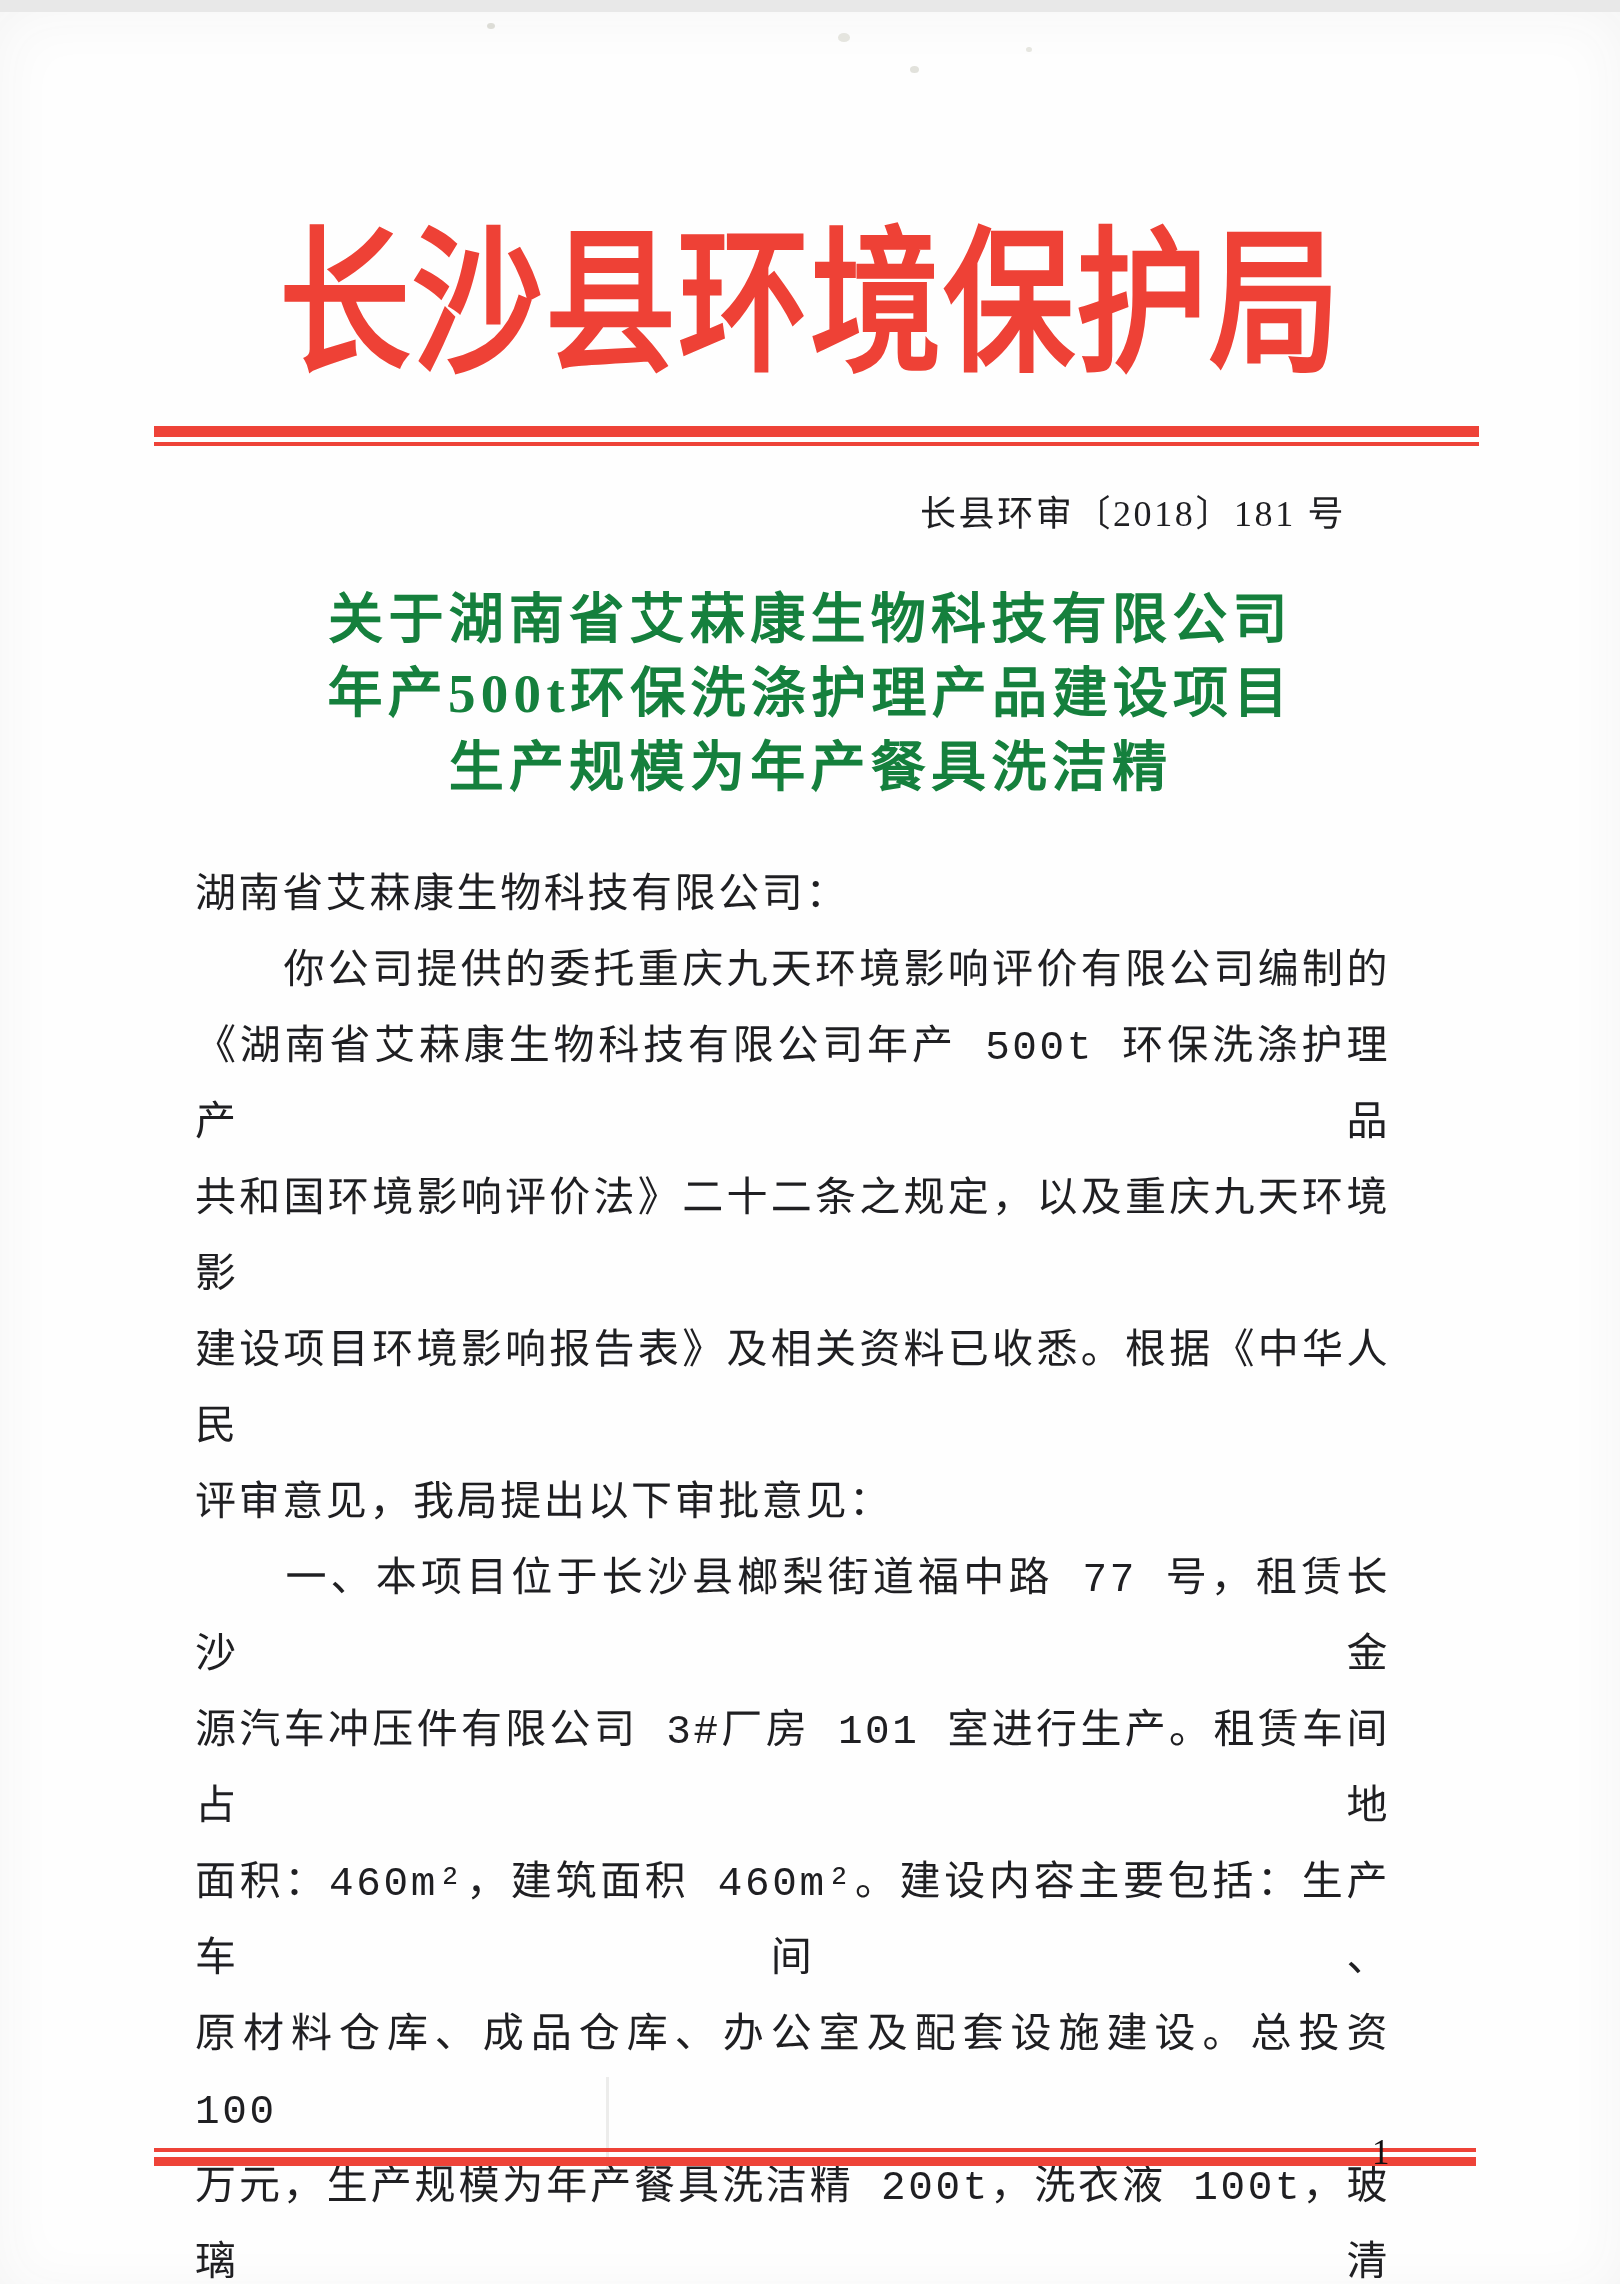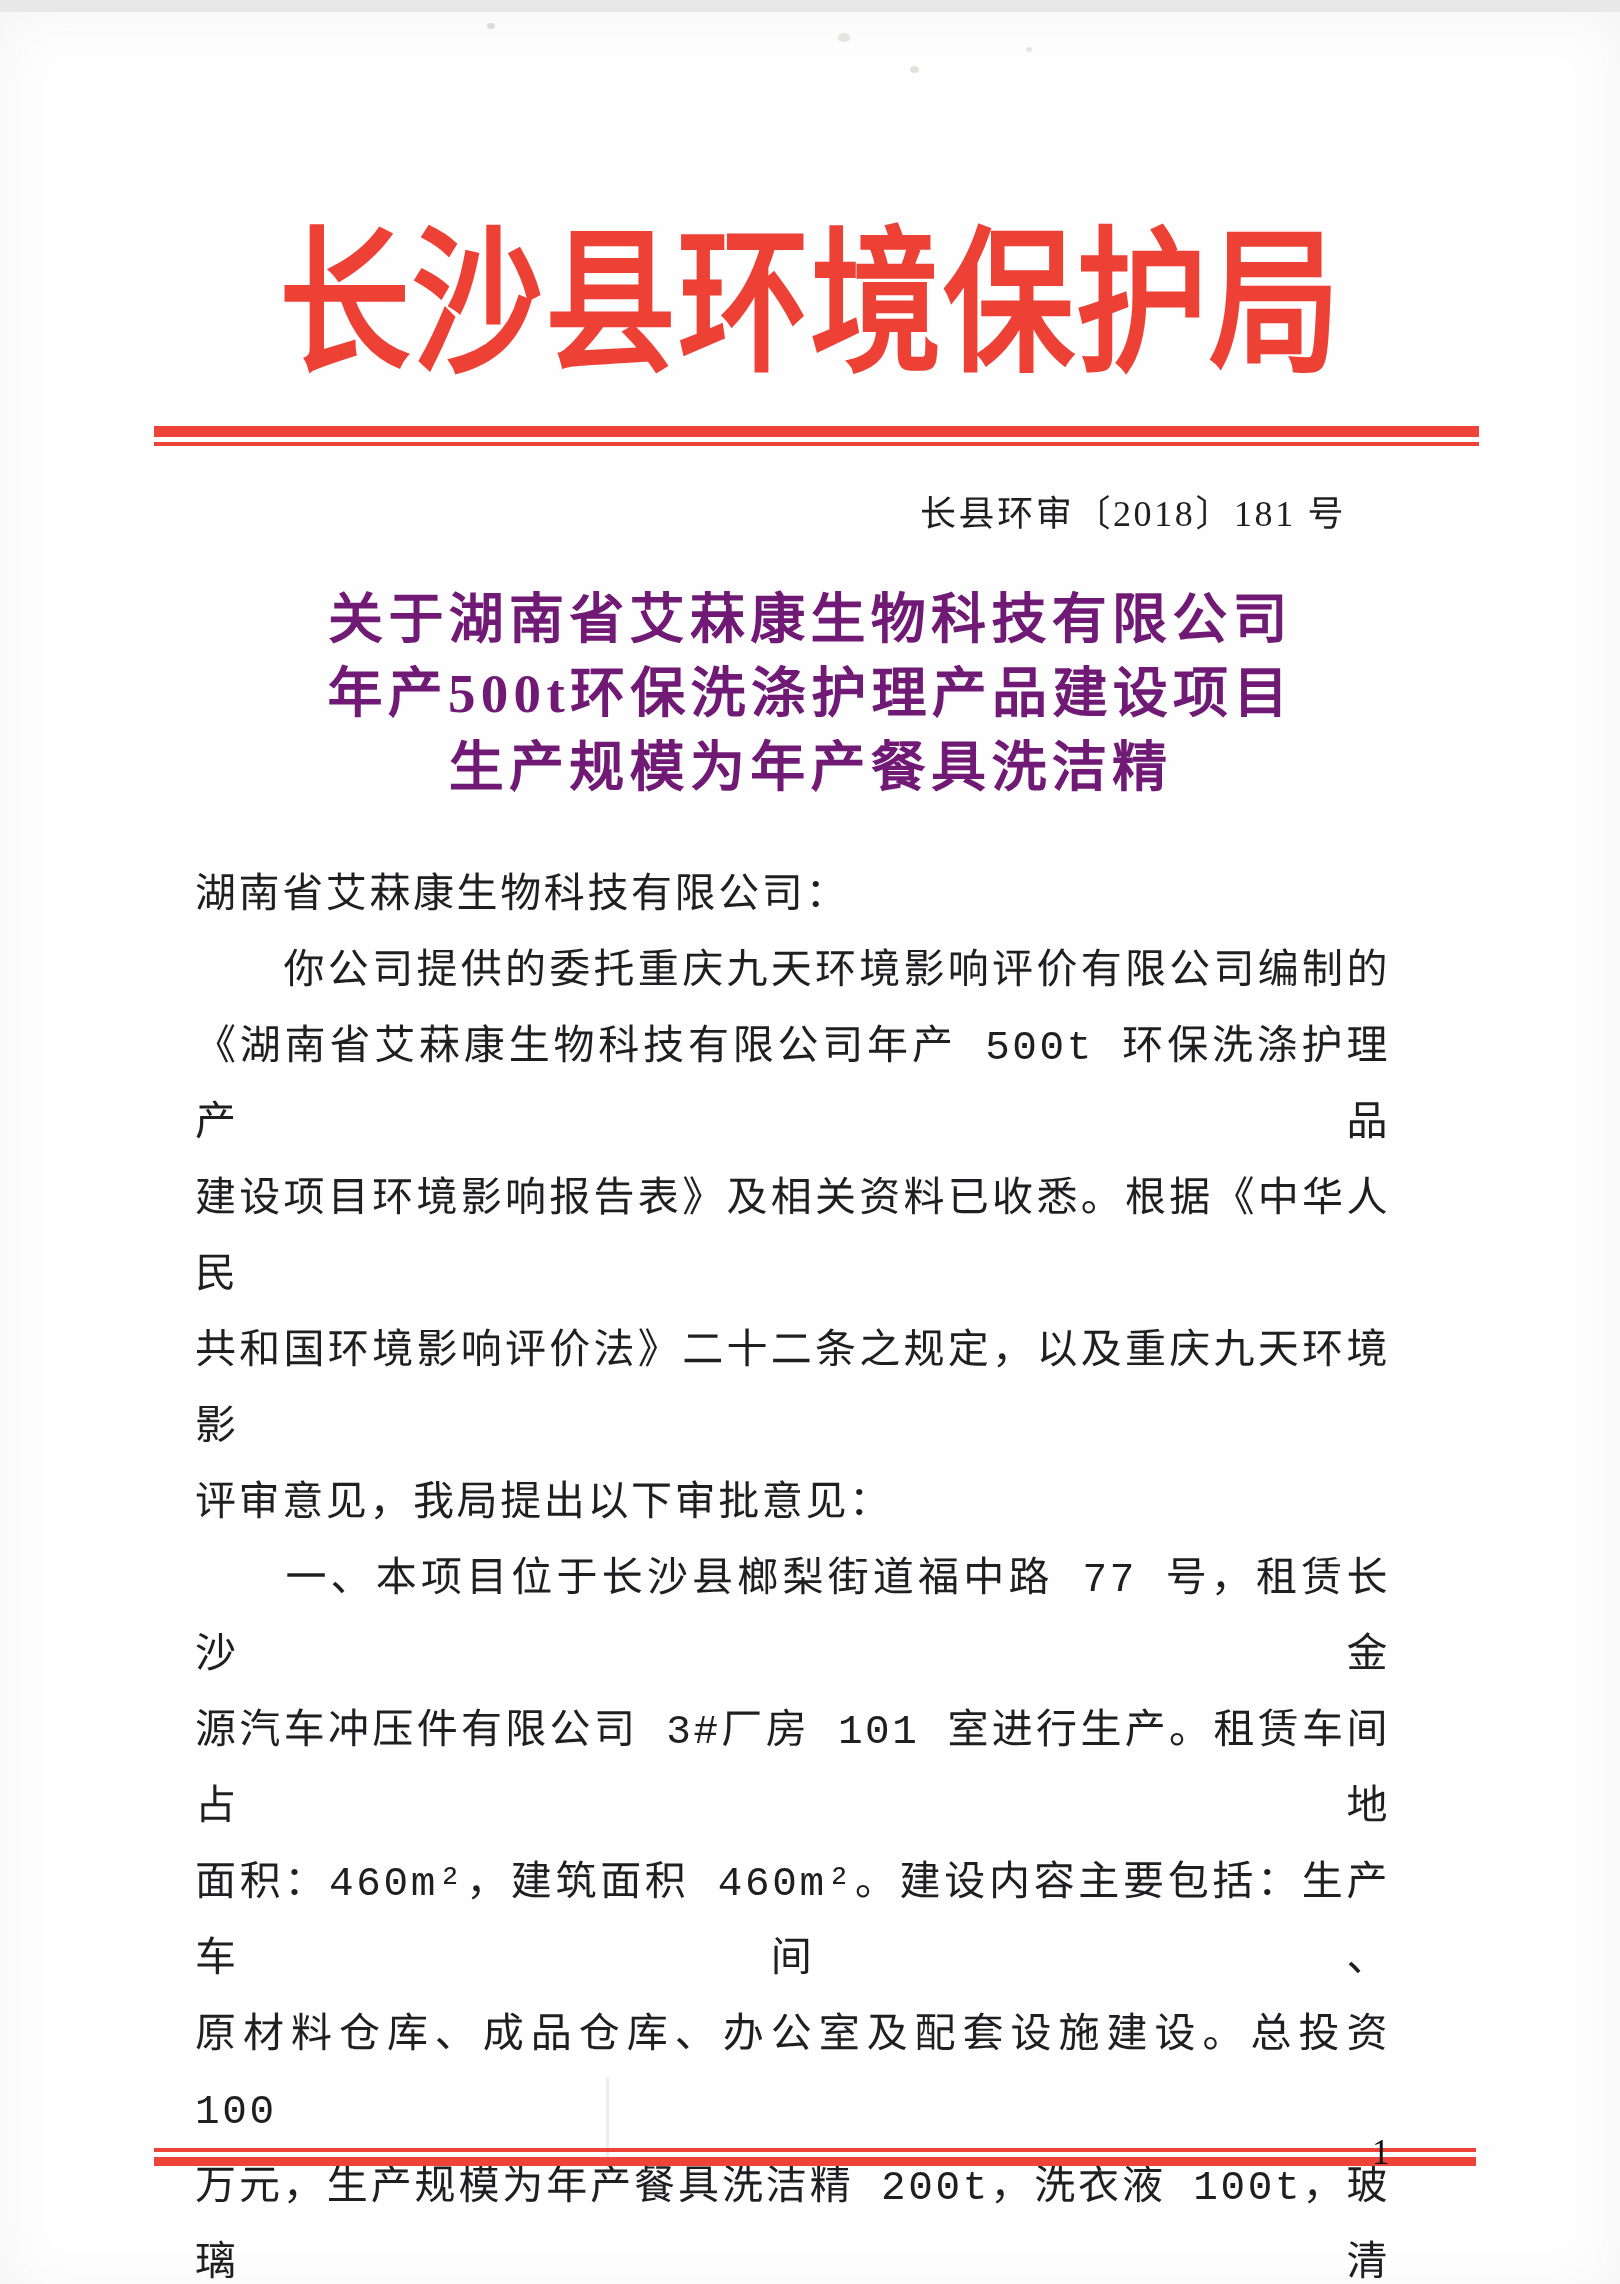--- a/index.html
+++ b/index.html
@@ -35,21 +35,21 @@
     letter-spacing:2.6px;
     color:var(--ink,#1f1f22);
     white-space:nowrap;
   }
   .doc-title{
     position:absolute;top:571px;left:0;width:100%;
     text-align:center;
     font-size:55px;line-height:74px;
     font-weight:bold;
     letter-spacing:5.3px;
-    color:#701a75;
+    color:#15803d;
   }
   .body-text{
     position:absolute;top:846px;left:195px;width:1195px;
     font-size:41px;line-height:76px;
     letter-spacing:2.6px;
     color:var(--ink,#1f1f22);
   }
   .bline{text-align:justify;text-align-last:justify;font-family:Liberation Mono, monospace;}
   .bline.nj{text-align-last:left;}
   .page-number{
@@ -85,22 +85,22 @@
   <div class="doc-title">
     <div class="title-line">关于湖南省艾菻康生物科技有限公司</div>
     <div class="title-line">年产500t环保洗涤护理产品建设项目</div>
     <div class="title-line">生产规模为年产餐具洗洁精</div>
   </div>
 
   <div class="body-text">
       <div class="bline nj">湖南省艾菻康生物科技有限公司：</div>
       <div class="bline">　　你公司提供的委托重庆九天环境影响评价有限公司编制的</div>
       <div class="bline">《湖南省艾菻康生物科技有限公司年产 500t 环保洗涤护理产品</div>
+      <div class="bline">共和国环境影响评价法》二十二条之规定，以及重庆九天环境影</div>
       <div class="bline">建设项目环境影响报告表》及相关资料已收悉。根据《中华人民</div>
-      <div class="bline">共和国环境影响评价法》二十二条之规定，以及重庆九天环境影</div>
       <div class="bline nj">评审意见，我局提出以下审批意见：</div>
       <div class="bline">　　一、本项目位于长沙县榔梨街道福中路 77 号，租赁长沙金</div>
       <div class="bline">源汽车冲压件有限公司 3#厂房 101 室进行生产。租赁车间占地</div>
       <div class="bline">面积：460m²，建筑面积 460m²。建设内容主要包括：生产车间、</div>
       <div class="bline">原材料仓库、成品仓库、办公室及配套设施建设。总投资 100</div>
       <div class="bline">万元，生产规模为年产餐具洗洁精 200t，洗衣液 100t，玻璃清</div>
     </div>
 
   <div class="rule rule-thin-bottom"></div>
   <div class="rule rule-thick-bottom"></div>

